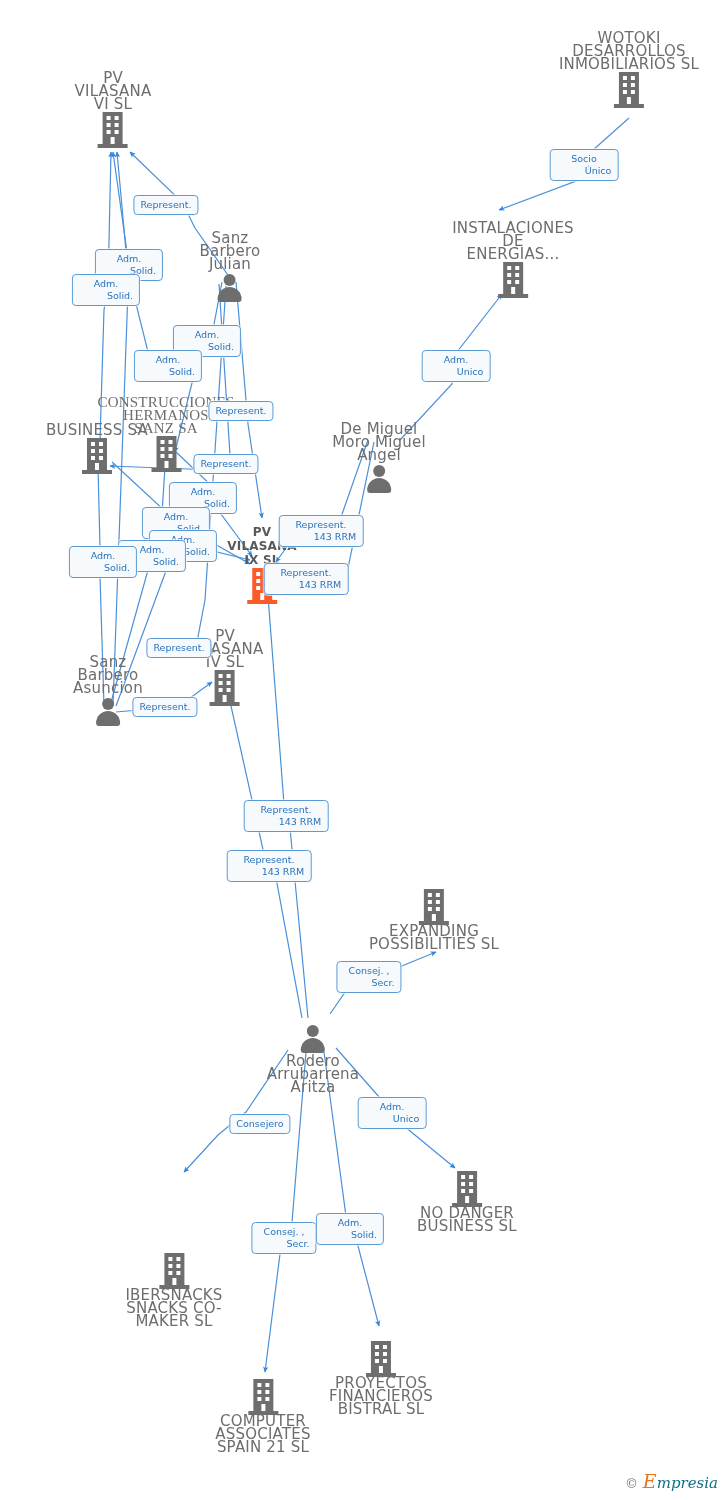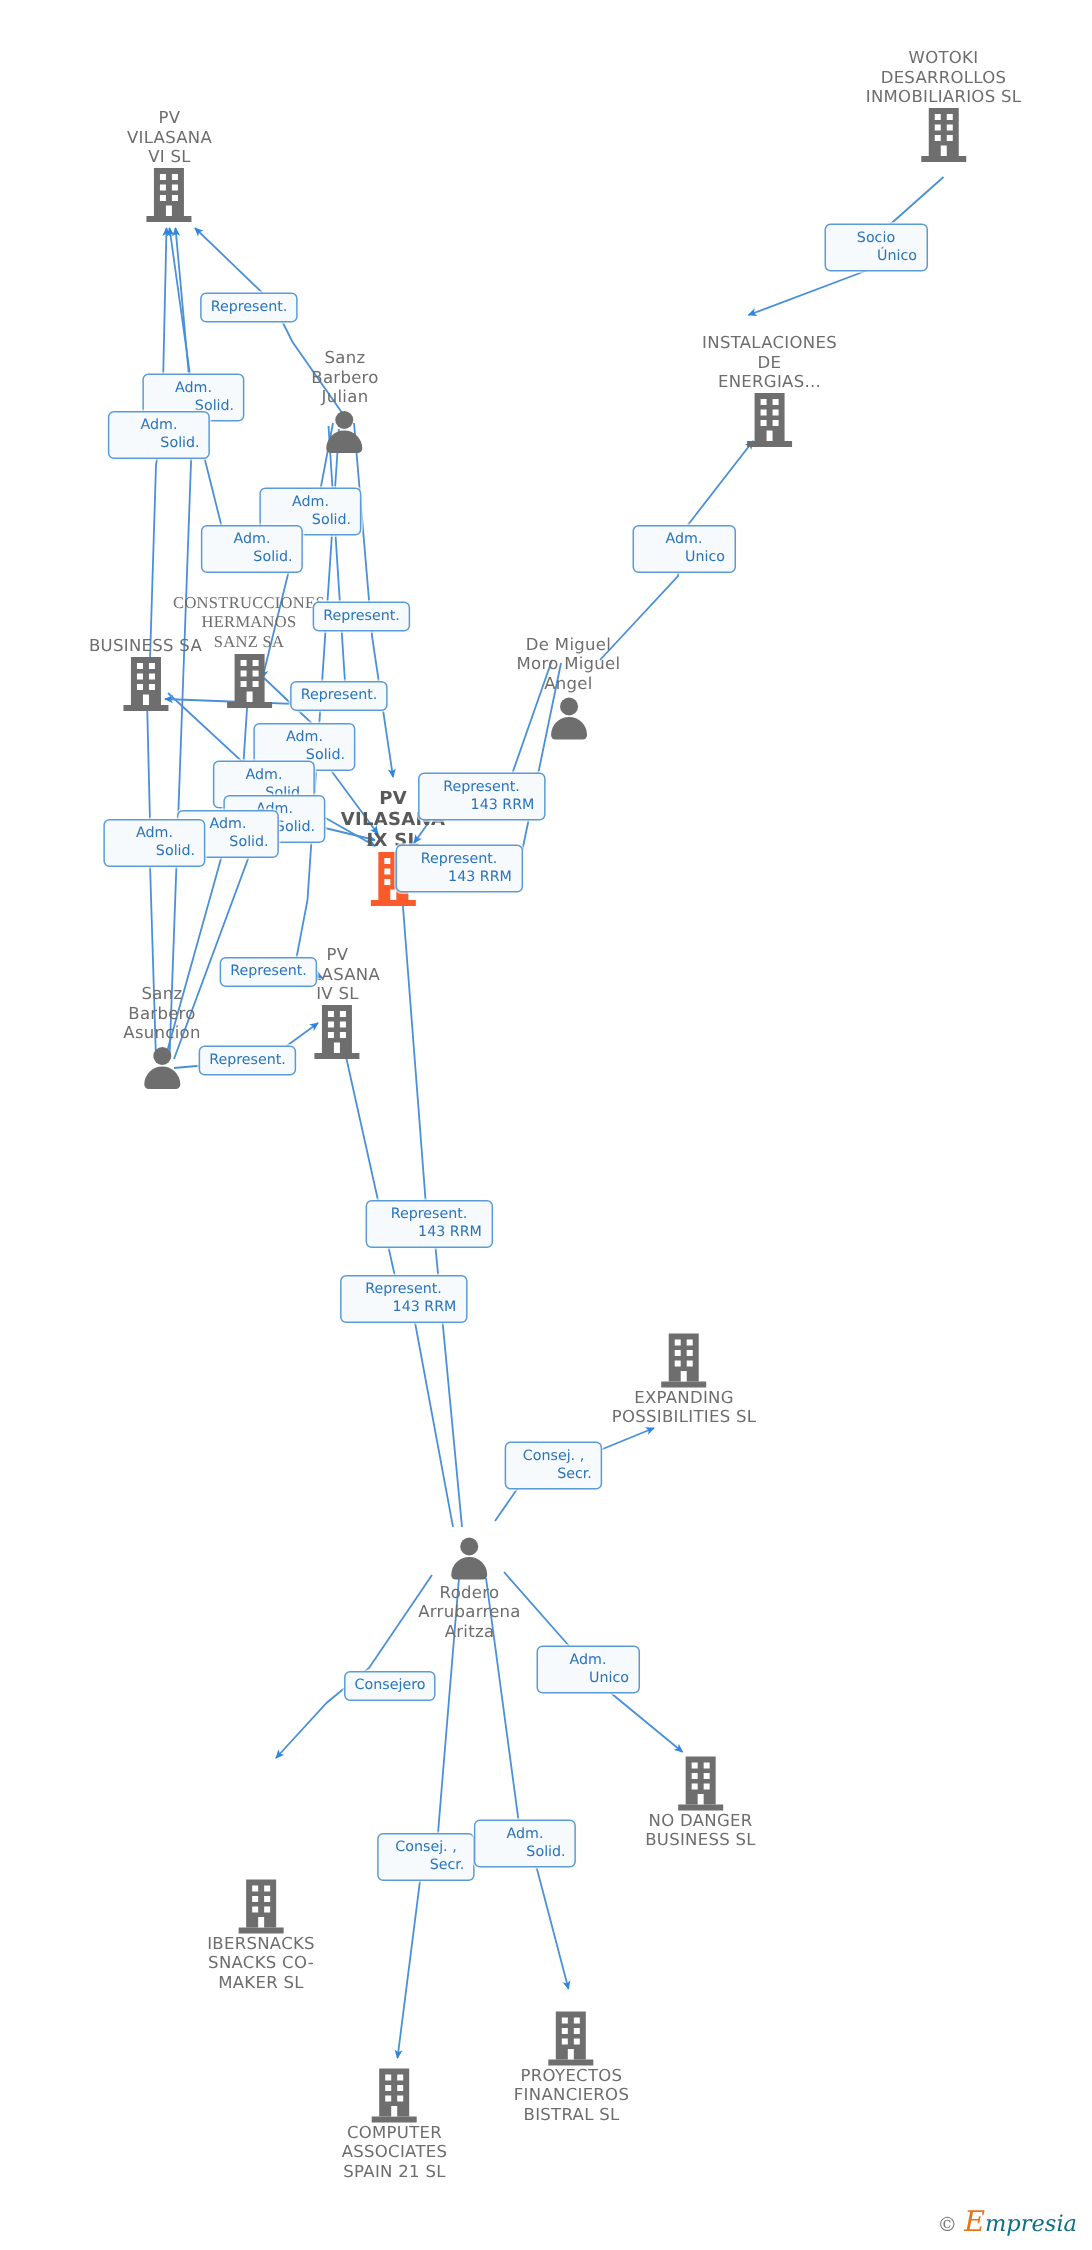--- a/index.html
+++ b/index.html
@@ -8,21 +8,21 @@
     font-family:"DejaVu Sans", sans-serif;
     width:728px; height:1500px;
     position:relative; overflow:hidden;
   }
   #graph{position:absolute; left:0; top:0; width:728px; height:1500px;}
   .edges{position:absolute; left:0; top:0; width:728px; height:1500px; pointer-events:none;}
 
   
   .node{position:absolute; transform:translate(-50%,0); text-align:center; white-space:nowrap;}
   .node .nlabel{
-    font-size:11px; line-height:13px; color:#6d6d6d;
+    font-size:15px; line-height:13px; color:#6d6d6d;
     letter-spacing:0.2px;
   }
   .node.main .nlabel{ color:#595959; font-weight:bold; font-size:12px; line-height:14px;}
   .node .ico{ margin:1px auto 0; display:block; }
 
   
   .bldg{position:relative; width:30px; height:36px;}
   .bldg .body{position:absolute; left:5px; top:0; width:20px; height:32px; background:#6e6e6e;}
   .bldg .base{position:absolute; left:0; bottom:0; width:30px; height:4px; background:#6e6e6e;}
   .bldg i{position:absolute; background:#ffffff; width:4px; height:4px;}
@@ -214,21 +214,21 @@
           <i class="door"></i>
         </div>
       </div>
       <div class="node" style="left: 108px; top: 656px;">
         <div class="nlabel">Sanz<br>Barbero<br>Asuncion</div>
         <div class="ico person" style="margin-left: auto; margin-right: auto;">
           <span class="head"></span>
           <span class="torso"></span>
         </div>
       </div>
-      <div class="node" style="left: 456px; top: 888px;">
+      <div class="node" style="left: 434px; top: 888px;">
         <div class="ico bldg" style="margin-left: auto; margin-right: auto;">
           <span class="body"></span>
           <span class="base"></span>
           <i class="c1 r1"></i>
           <i class="c2 r1"></i>
           <i class="c1 r2"></i>
           <i class="c2 r2"></i>
           <i class="c1 r3"></i>
           <i class="c2 r3"></i>
           <i class="door"></i>

